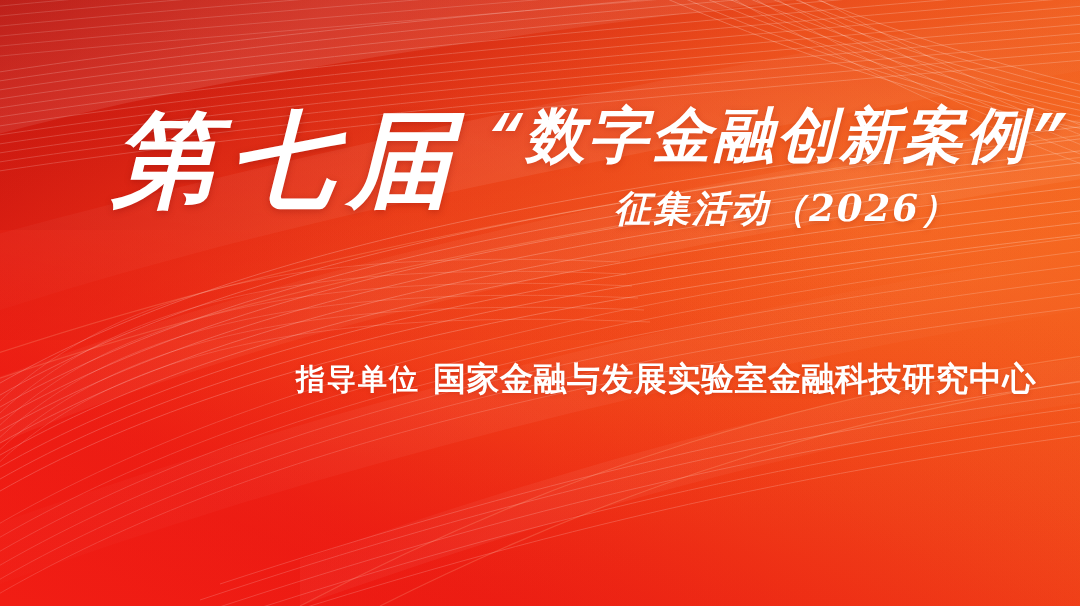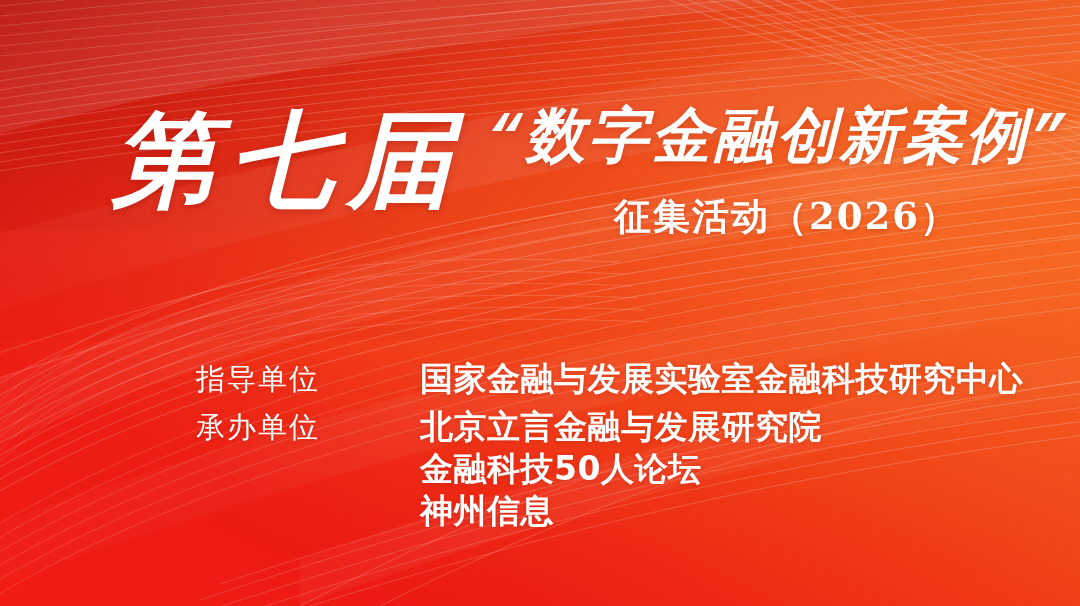--- a/index.html
+++ b/index.html
@@ -7,20 +7,21 @@
     padding: 0;
     background: #000;
   }
   #poster {
     position: relative;
     width: 1080px;
     height: 606px;
     overflow: hidden;
     font-family: "Liberation Sans", "DejaVu Sans", sans-serif;
     background: #be185d;
+    text-align: right;
   }
   #bg-svg {
     position: absolute;
     left: 0; top: 0;
     width: 1080px;
     height: 606px;
     display: block;
   }
 
   
@@ -58,46 +59,46 @@
     white-space: nowrap;
     text-shadow: 0 2px 6px rgba(150,30,10,0.28);
   }
   .sub-title {
     position: absolute;
     left: 614px;
     top: 190px;
     font-family: "DejaVu Serif", "Liberation Serif", serif;
     font-size: 37px;
     font-weight: 700;
+    font-style: italic;
     color: #ffffff;
     letter-spacing: 2px;
     line-height: 1;
     white-space: nowrap;
     text-shadow: 0 2px 5px rgba(150,40,10,0.26);
-    margin-top: 8px;
   }
 
   
   .credits {
     position: absolute;
     left: 196px;
     top: 358px;
     width: 840px;
   }
   .credit-row {
     display: flex;
     align-items: flex-start;
     margin-bottom: 6px;
   }
   .credit-label {
     width: 224px;
     flex: 0 0 224px;
     font-family: "DejaVu Sans", "Liberation Sans", sans-serif;
     font-size: 29px;
-    font-weight: 400;
+    font-weight: 700;
     color: #ffffff;
     letter-spacing: 2px;
     line-height: 42px;
     white-space: nowrap;
     text-shadow: 0 1px 4px rgba(160,35,12,0.30);
   }
   .credit-values {
     flex: 1 1 auto;
   }
   .credit-value {
@@ -290,24 +291,16 @@
 
   <div class="credits">
 
     <div class="credit-row">
       <div class="credit-label">指导单位</div>
       <div class="credit-values">
         <div class="credit-value">国家金融与发展实验室金融科技研究中心</div>
       </div>
     </div>
 
-    <div class="credit-row">
-      <div class="credit-label">承办单位</div>
-      <div class="credit-values">
-        <div class="credit-value">北京立言金融与发展研究院</div>
-        <div class="credit-value">金融科技50人论坛</div>
-        <div class="credit-value">神州信息</div>
-      </div>
-    </div>
 
   </div>
 
 </div>
 
 </body></html>

